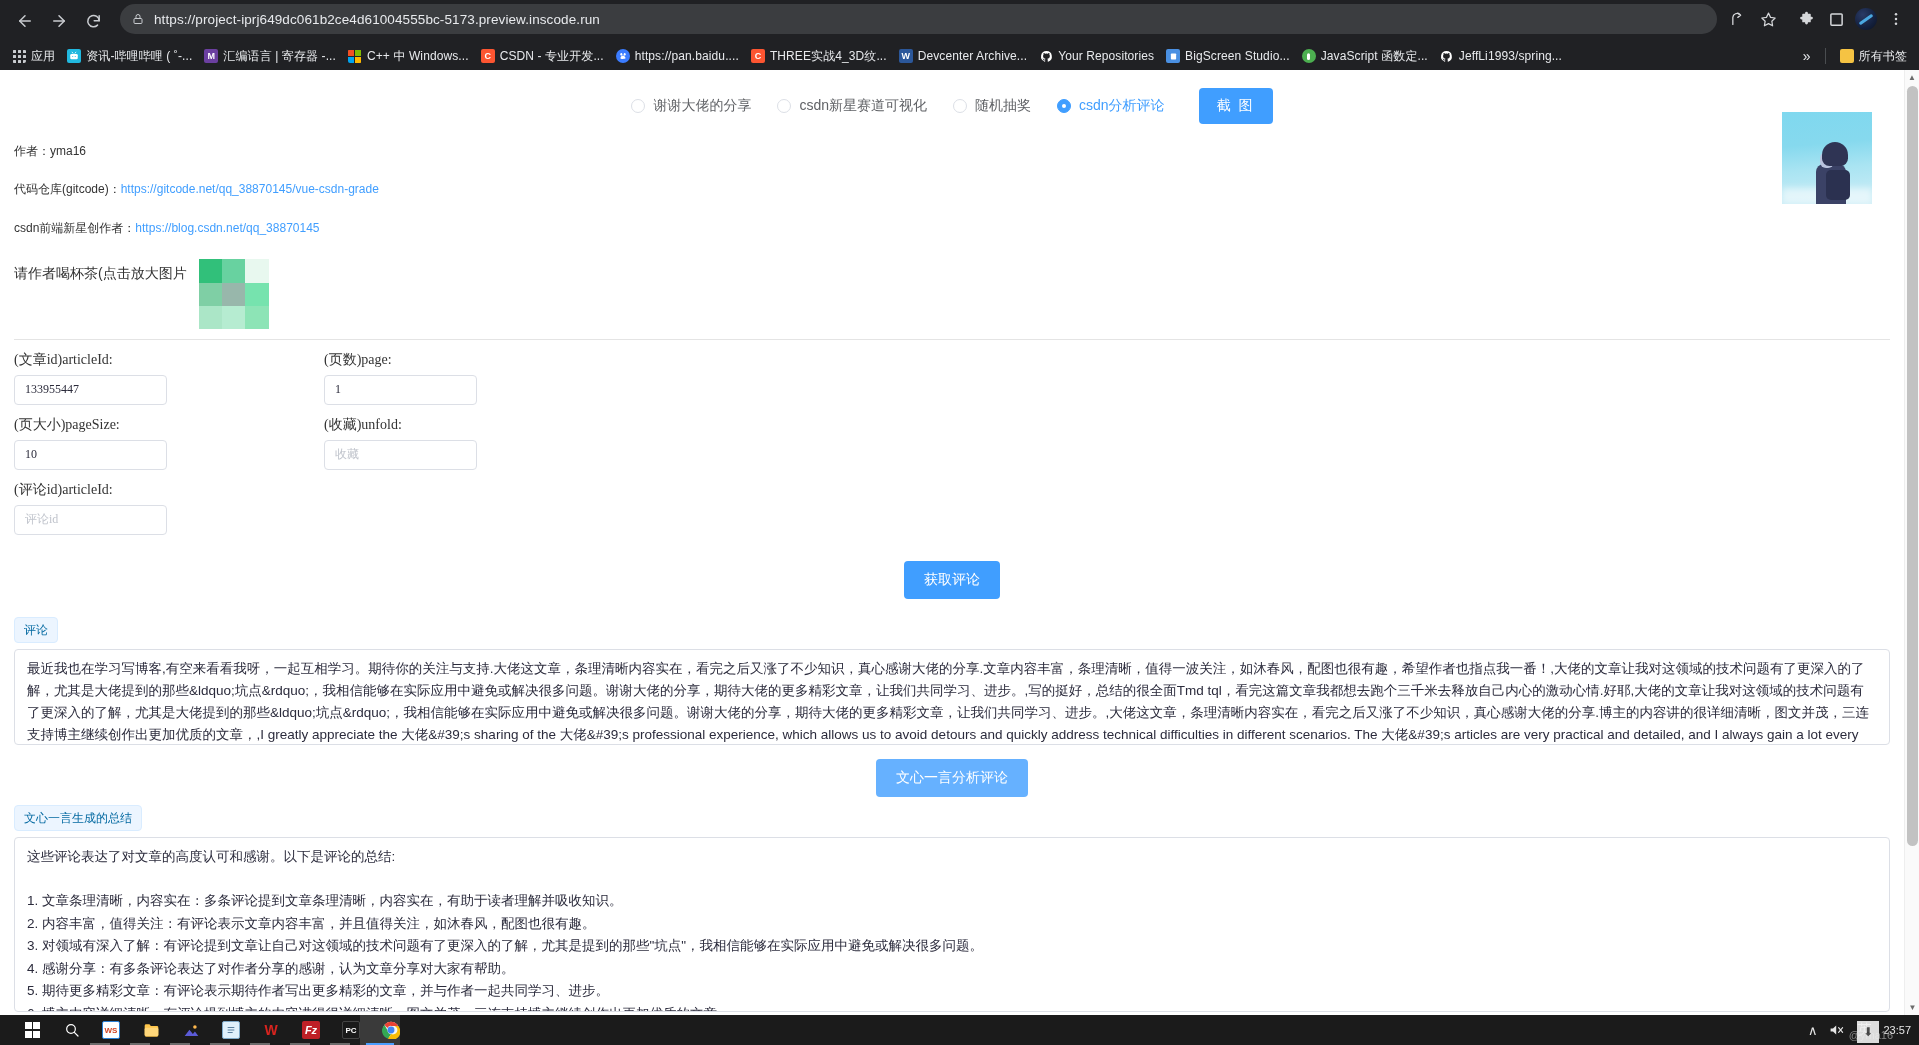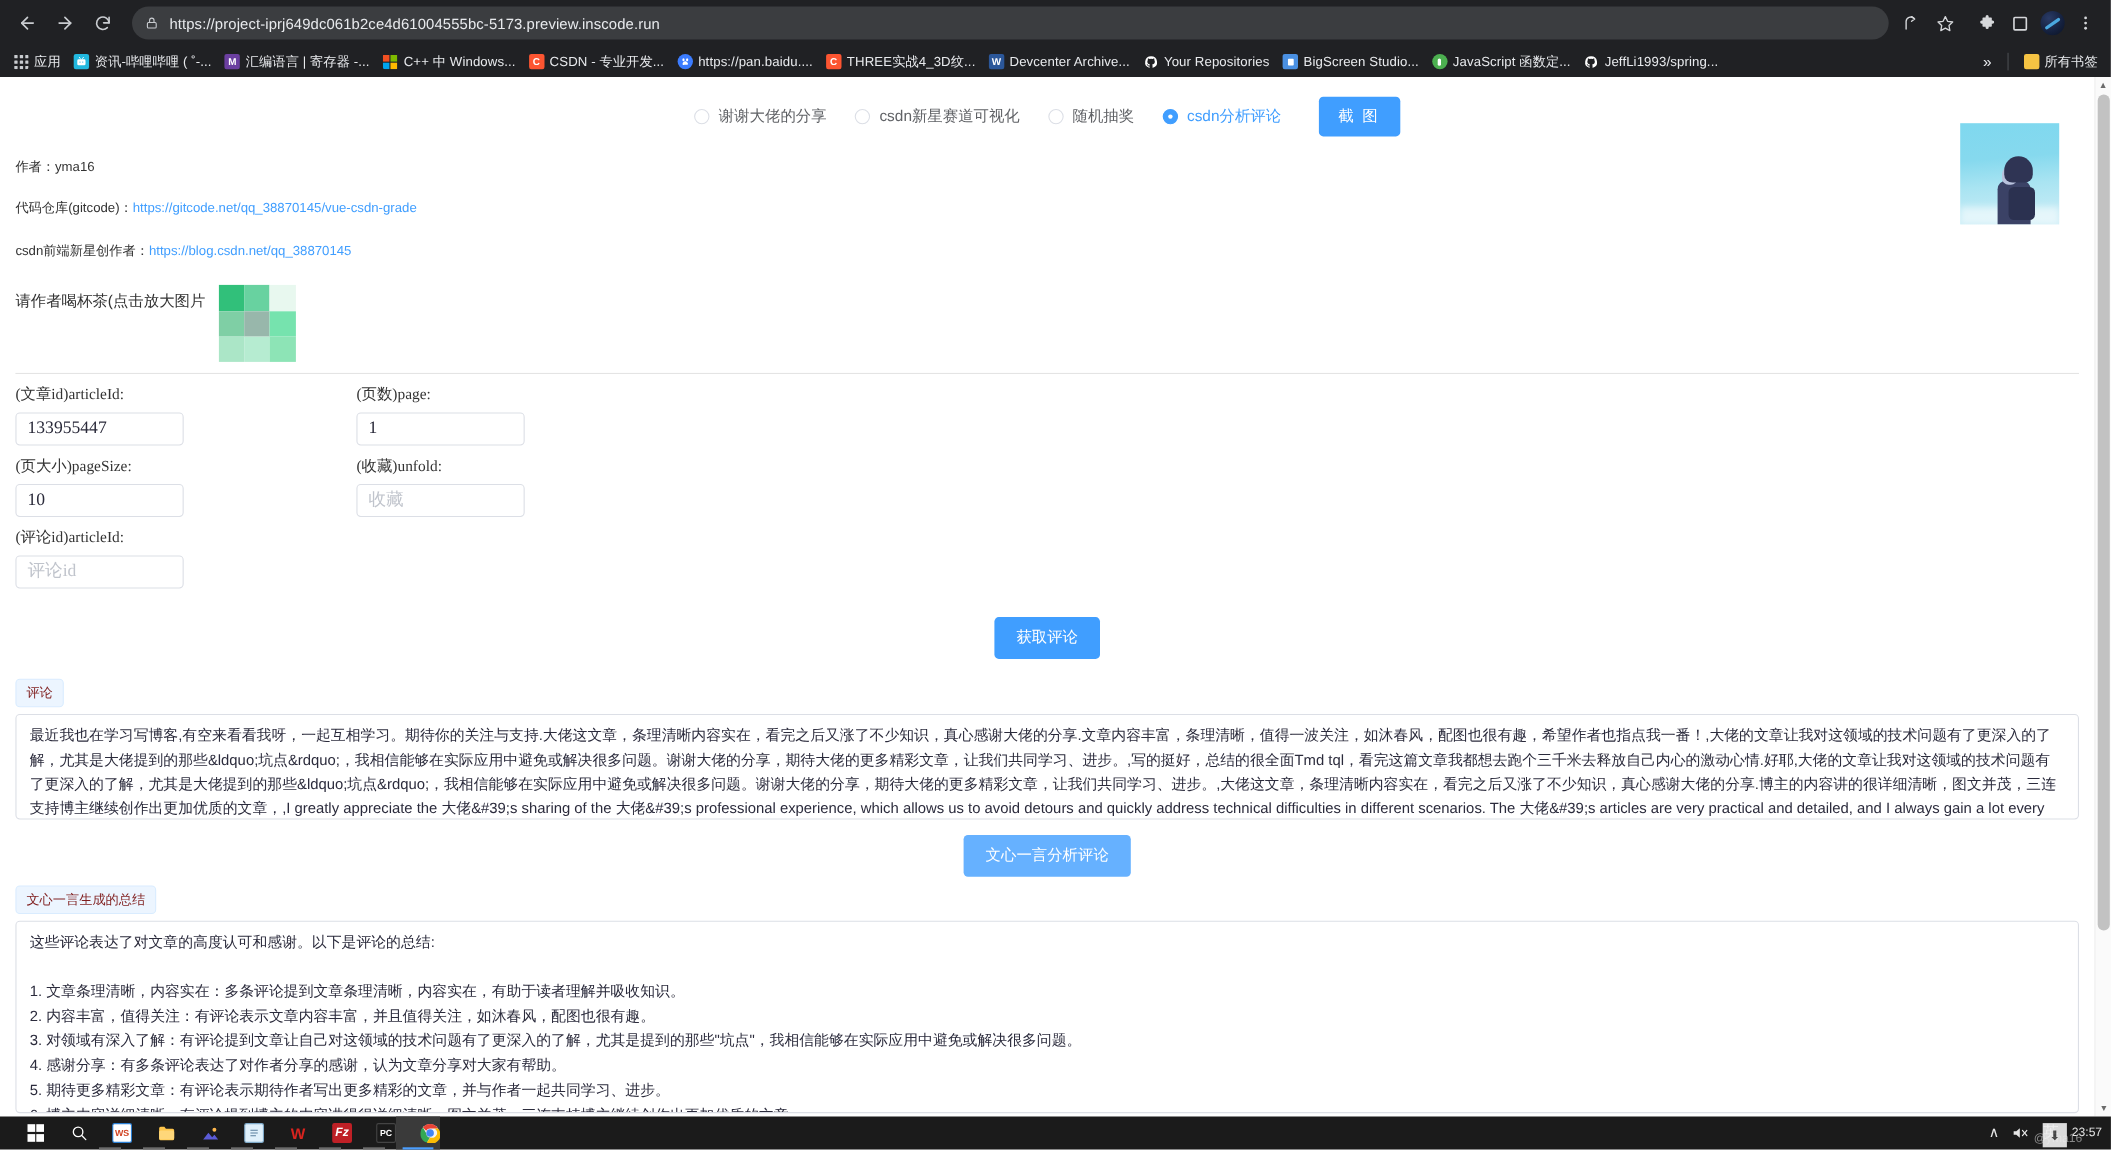--- a/index.html
+++ b/index.html
@@ -14,22 +14,22 @@
   
   #browser-chrome {
     background: #202124;
     height: 70px;
     width: 1919px;
     position: relative;
   }
   #nav-bar {
     height: 42px;
     display: flex;
-    align-items: center;
-    padding: 18px 8px;
+    align-items: flex-start;
+    padding: 4px 8px;
   }
   .nav-btn {
     width: 34px; height: 34px;
     display: flex; align-items: center; justify-content: center;
     color: #c9ccd0;
     border-radius: 50%;
     flex: 0 0 auto;
     cursor: pointer;
   }
   .nav-btn svg { display:block; }
@@ -204,21 +204,21 @@
   .form-grid { display:flex; }
   .form-col { width: 310px; margin-right: 0; }
   .form-col.col2 { margin-left: 0; }
   .field-label { font-size: 14px; color: #333; margin: 0 0 6px 0; line-height:1.2;}
   .field-input {
     width: 153px;
     height: 30px;
     border: 1px solid #dcdfe6;
     border-radius: 4px;
     padding: 0 10px;
-    font-size: 16px;
+    font-size: 12px;
     color: #2a2a3a;
     outline: none;
     font-family: inherit;
     margin-bottom: 12px;
     background:#fff;
   }
   .field-input::placeholder { color:#c0c4cc; }
 
   #fetch-row { display:flex; justify-content:center; padding: 14px 0 10px 0; }
   .primary-btn {
@@ -233,21 +233,21 @@
   }
   .primary-btn.light {
     background: #66b1ff;
   }
 
   
   .tag {
     display: inline-block;
     background: #ecf5ff;
     border: 1px solid #d9ecff;
-    color: #7f1d1d;
+    color: #0369a1;
     border-radius: 4px;
     font-size: 12px;
     padding: 2px 9px;
     margin: 8px 0 6px 14px;
     line-height: 20px;
   }
   .textbox {
     margin: 0 14px;
     border: 1px solid #dcdfe6;
     border-radius: 4px;

